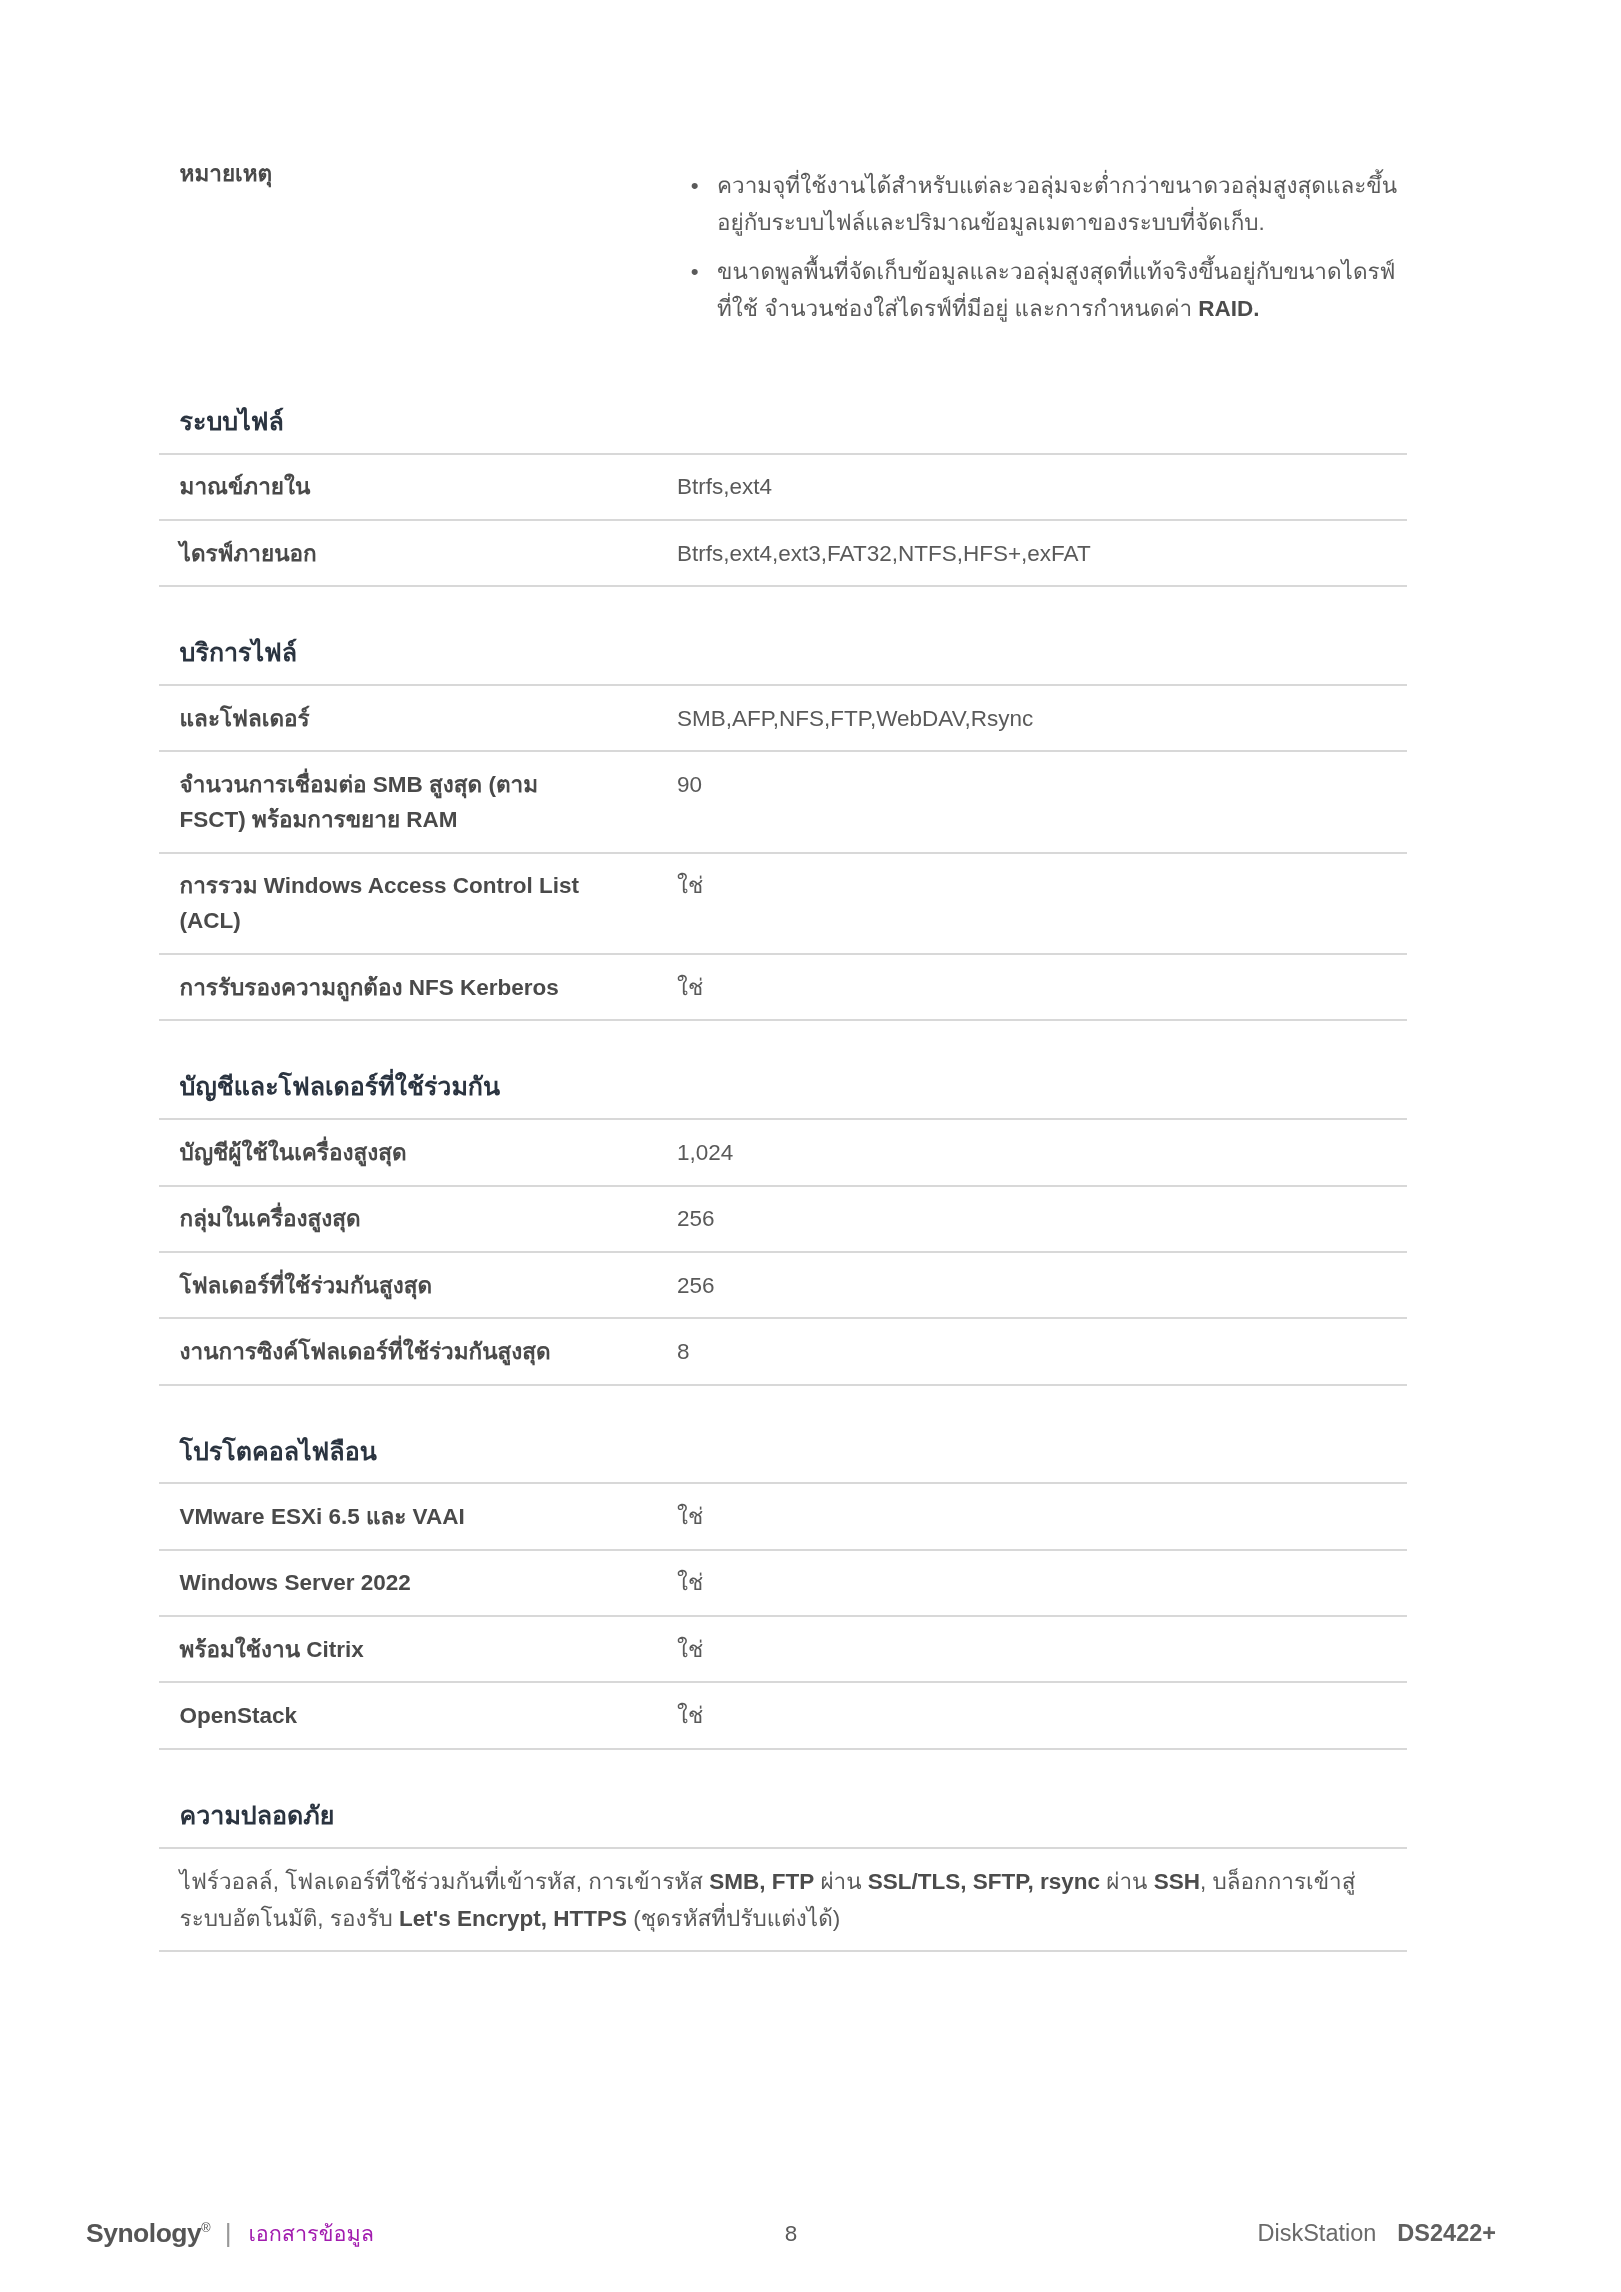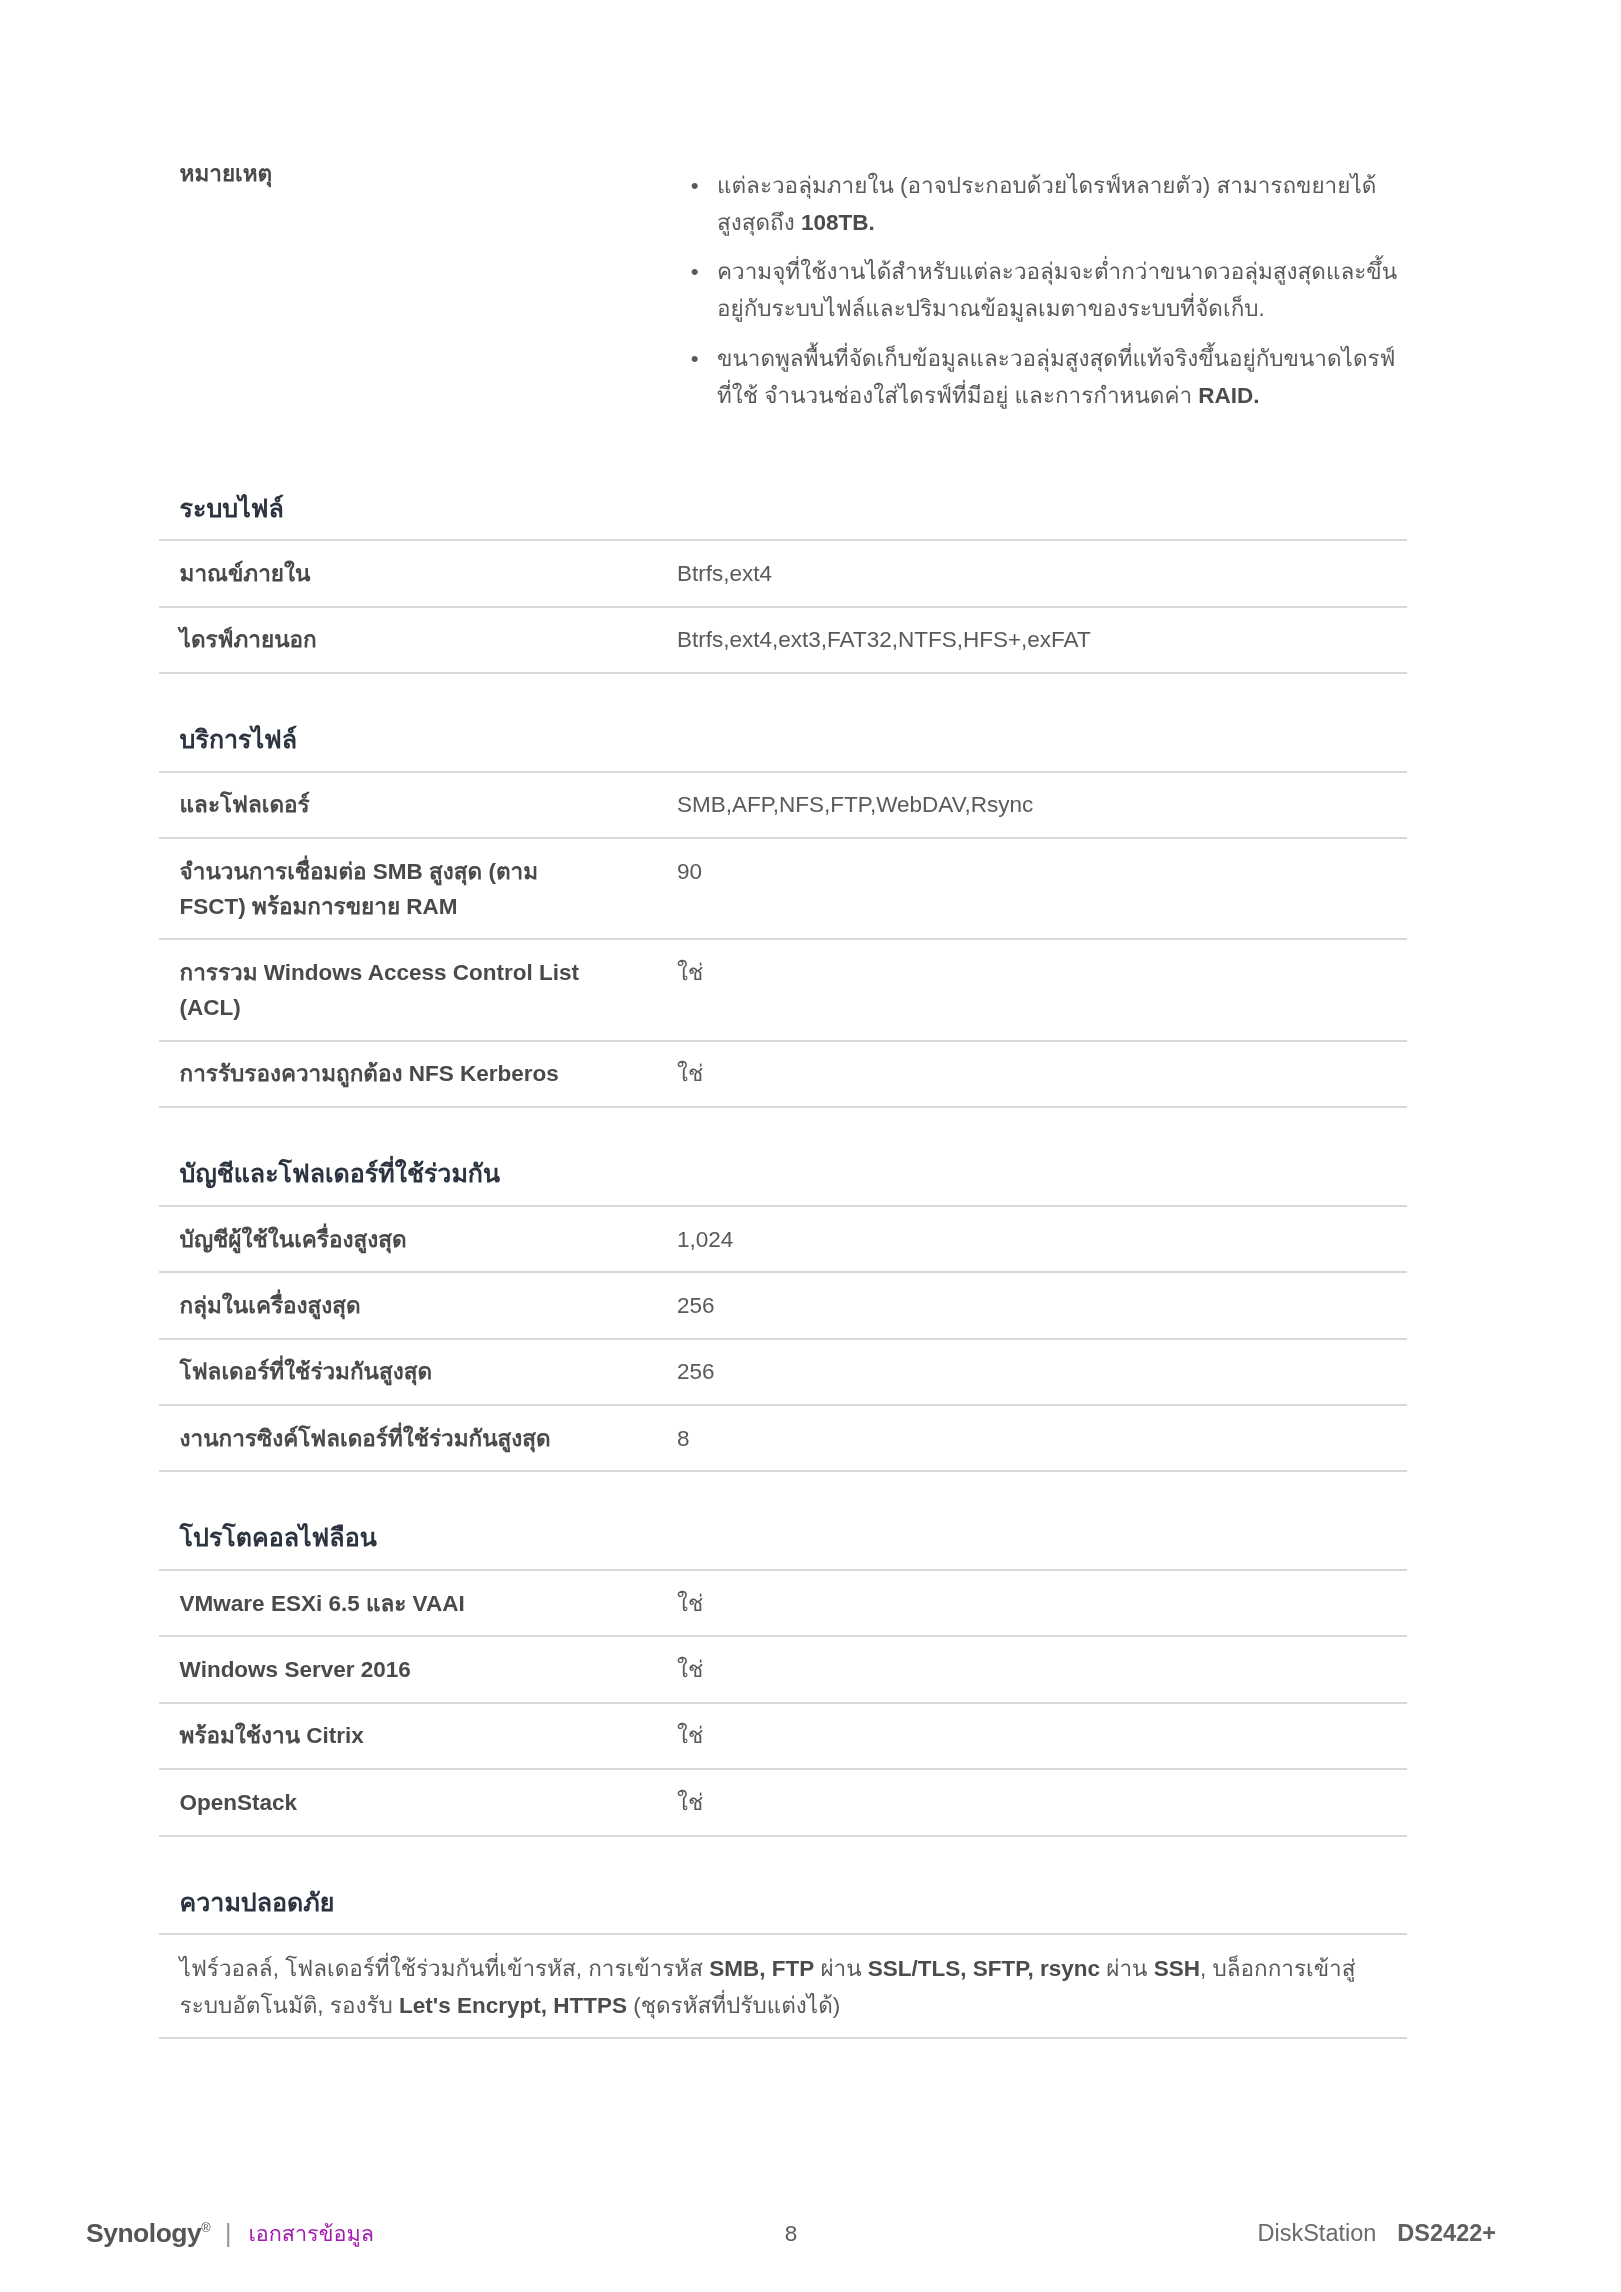--- a/index.html
+++ b/index.html
@@ -74,21 +74,20 @@
 </style>
 </head>
 <body>
 
 <div class="page">
   <div class="content">
 
     <div class="notes-row">
       <div class="notes-label">หมายเหตุ</div>
       <ul class="bullets">
-          <li>แต่ละวอลุ่มภายใน (อาจประกอบด้วยไดรฟ์หลายตัว) สามารถขยายได้<br>สูงสุดถึง <b>108TB.</b></li>
           <li>ความจุที่ใช้งานได้สำหรับแต่ละวอลุ่มจะต่ำกว่าขนาดวอลุ่มสูงสุดและขึ้น<br>อยู่กับระบบไฟล์และปริมาณข้อมูลเมตาของระบบที่จัดเก็บ.</li>
           <li>ขนาดพูลพื้นที่จัดเก็บข้อมูลและวอลุ่มสูงสุดที่แท้จริงขึ้นอยู่กับขนาดไดรฟ์<br>ที่ใช้ จำนวนช่องใส่ไดรฟ์ที่มีอยู่ และการกำหนดค่า <b>RAID.</b></li>
         </ul>
     </div>
 
     <div>
   <section class="spec-section">
     <h2 class="section-title">ระบบไฟล์</h2>
     <div class="spec-table">
   <div class="spec-row">
@@ -155,21 +154,21 @@
 
   <section class="spec-section">
     <h2 class="section-title">โปรโตคอลไฟลือน</h2>
     <div class="spec-table">
   <div class="spec-row">
     <div class="spec-label">VMware ESXi 6.5 และ VAAI</div>
     <div class="spec-value">ใช่</div>
   </div>
 
   <div class="spec-row">
-    <div class="spec-label">Windows Server 2016</div>
+    <div class="spec-label">Windows Server 2022</div>
     <div class="spec-value">ใช่</div>
   </div>
 
   <div class="spec-row">
     <div class="spec-label">พร้อมใช้งาน Citrix</div>
     <div class="spec-value">ใช่</div>
   </div>
 
   <div class="spec-row">
     <div class="spec-label">OpenStack</div>

